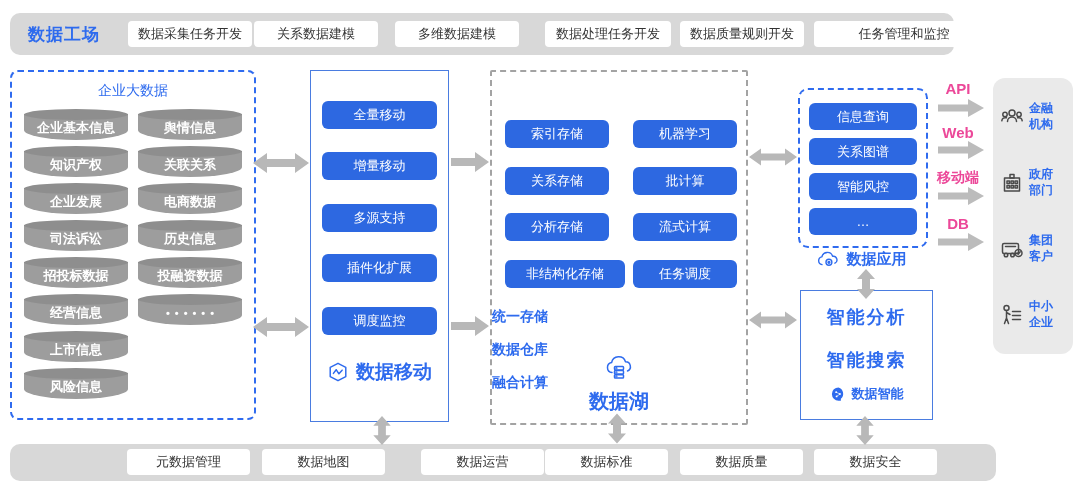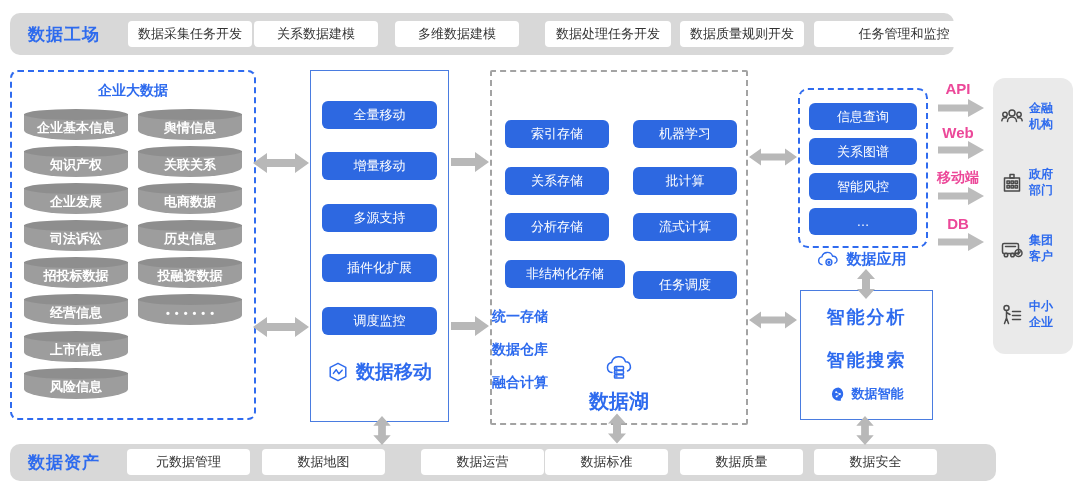--- a/index.html
+++ b/index.html
@@ -10,21 +10,21 @@
   .bar{position:absolute;background:#d8d8d8;border-radius:10px;}
   .bar-title{position:absolute;left:18px;top:0;bottom:0;display:flex;align-items:center;
              color:#2e6bee;font-weight:bold;font-size:17px;letter-spacing:1px;}
   .pill{position:absolute;background:#fff;border-radius:4px;display:flex;align-items:center;
         justify-content:center;font-size:13px;color:#333;}
   
   .box-dashed-blue{position:absolute;border:2px dashed #2f6bef;border-radius:8px;background:#fff;}
   .box-dashed-gray{position:absolute;border:2px dashed #a3a3a3;border-radius:2px;background:#fff;}
   .box-solid-blue{position:absolute;border:1.5px solid #4a7ce0;background:#fff;}
   .box-title{position:absolute;left:0;right:0;text-align:center;color:#2e6bee;
-             font-weight:bold;font-size:14px;}
+             font-weight:normal;font-size:14px;}
   
   .cyl{position:absolute;width:104px;height:26px;background:#9d9d9d;
        border-radius:0 0 52px 52px / 0 0 10px 10px;}
   .cyl::before{content:"";position:absolute;top:-5px;left:0;width:100%;height:11px;
        background:#8e8e8e;border-radius:50%;}
   .cyl span{position:absolute;inset:0;display:flex;align-items:center;justify-content:center;
        color:#fff;font-size:13px;font-weight:600;padding-top:2px;}
   .cyl.dots span{font-size:11px;letter-spacing:5px;padding-left:5px;}
   
   .bbox{position:absolute;background:#2d68e1;border-radius:6px;display:flex;align-items:center;
@@ -53,21 +53,20 @@
     <div class="bar-title">数据工场</div>
     <div class="pill" style="left:118px;top:8px;width:124px;height:26px;">数据采集任务开发</div>
     <div class="pill" style="left:244px;top:8px;width:124px;height:26px;">关系数据建模</div>
     <div class="pill" style="left:385px;top:8px;width:124px;height:26px;">多维数据建模</div>
     <div class="pill" style="left:535px;top:8px;width:126px;height:26px;">数据处理任务开发</div>
     <div class="pill" style="left:670px;top:8px;width:124px;height:26px;">数据质量规则开发</div>
     <div class="pill" style="left:804px;top:8px;width:124px;height:26px;padding-left:28px;">任务管理和监控</div>
   </div>
 
   <div class="bar" style="left:10px;top:444px;width:986px;height:37px;">
-    <div class="bar-title">数据资产</div>
     <div class="pill" style="left:117px;top:5px;width:123px;height:26px;">元数据管理</div>
     <div class="pill" style="left:252px;top:5px;width:123px;height:26px;">数据地图</div>
     <div class="pill" style="left:385px;top:5px;width:123px;height:26px;margin-left:26px;">数据运营</div>
     <div class="pill" style="left:535px;top:5px;width:123px;height:26px;">数据标准</div>
     <div class="pill" style="left:670px;top:5px;width:123px;height:26px;">数据质量</div>
     <div class="pill" style="left:804px;top:5px;width:123px;height:26px;">数据安全</div>
   </div>
 
   <div class="box-dashed-blue" style="left:10px;top:70px;width:242px;height:346px;">
     <div class="box-title" style="top:10px;">企业大数据</div>
@@ -133,21 +132,21 @@
   </div>
 
   <div class="box-dashed-gray" style="left:490px;top:70px;width:254px;height:351px;">
     <div class="bbox" style="left:13px;top:48px;width:104px;height:28px;">索引存储</div>
     <div class="bbox" style="left:13px;top:95px;width:104px;height:28px;">关系存储</div>
     <div class="bbox" style="left:13px;top:141px;width:104px;height:28px;">分析存储</div>
     <div class="bbox" style="left:13px;top:188px;width:120px;height:28px;">非结构化存储</div>
     <div class="bbox" style="left:141px;top:48px;width:104px;height:28px;">机器学习</div>
     <div class="bbox" style="left:141px;top:95px;width:104px;height:28px;">批计算</div>
     <div class="bbox" style="left:141px;top:141px;width:104px;height:28px;">流式计算</div>
-    <div class="bbox" style="left:141px;top:188px;width:104px;height:28px;margin-top:11px;">任务调度</div>
+    <div class="bbox" style="left:141px;top:188px;width:104px;height:28px;">任务调度</div>
     <div class="caption-row" style="top:236px;">
       <span>统一存储</span>
       <span>数据仓库</span>
       <span>融合计算</span>
     </div>
     <div class="diagram-title" style="top:283px;font-size:20px;flex-direction:column;">
       <span>
         <svg width="30" height="26" viewBox="0 0 30 26" fill="none" stroke="#2e6bee" stroke-width="1.5" stroke-linejoin="round" stroke-linecap="round">
           <path d="M8 17.5 A5 5 0 0 1 7.6 7.6 A7.2 7.2 0 0 1 21.5 6.8 A4.8 4.8 0 0 1 23.5 16"></path>
           <rect x="10.5" y="11.5" width="9" height="3.4" rx="0.8"></rect>

